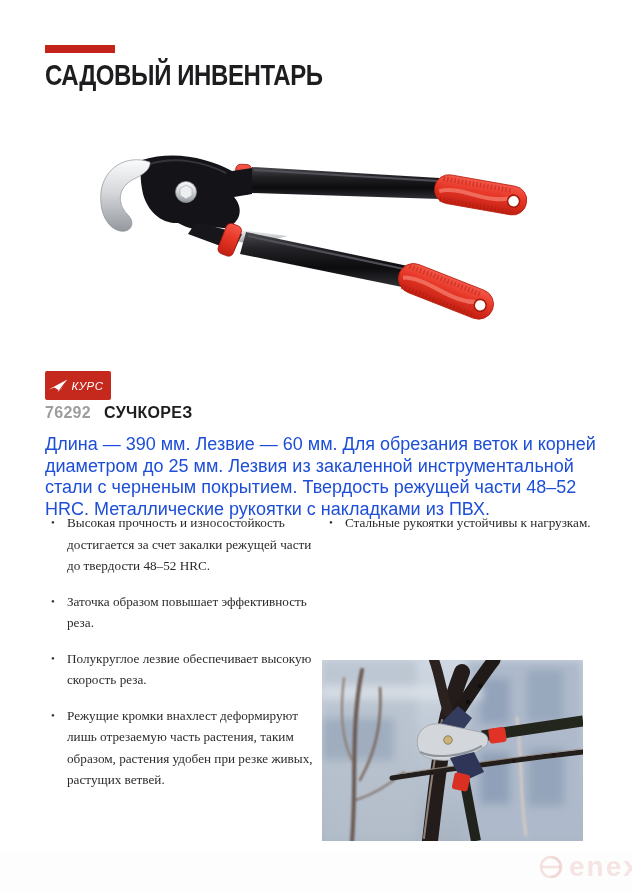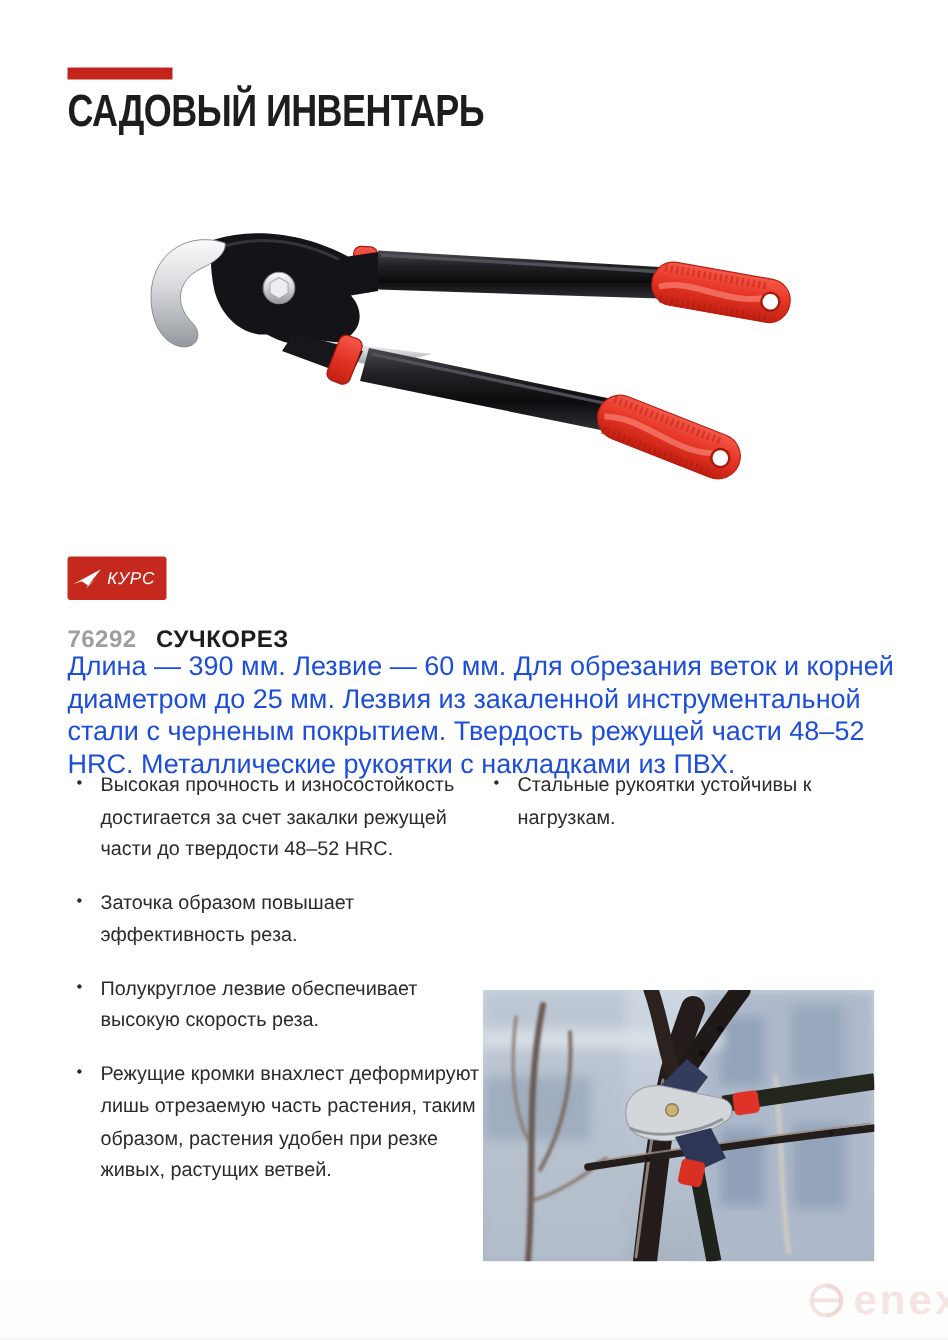--- a/index.html
+++ b/index.html
@@ -23,34 +23,34 @@
   .brand-logo {
     position:absolute; left:45px; top:371px; width:66px; height:29px;
     background:#c5281c; border-radius:2px;
     display:flex; align-items:center; justify-content:center; gap:3px;
   }
   .brand-logo .plane { width:20px; height:18px; margin-left:-2px; }
   .brand-logo .brand-text {
     color:#fff; font-weight:normal; font-style:italic;
     font-size:11.5px; letter-spacing:0.5px; padding-right:2px;
   }
-  .sku-row { position:absolute; left:45px; top:418px; font-size:16px; font-weight:bold; letter-spacing:0.3px; }
+  .sku-row { position:absolute; left:45px; top:404px; font-size:16px; font-weight:bold; letter-spacing:0.3px; }
   .sku-row .sku { color:#9e9e9e; margin-right:13px; }
   .sku-row .product-name { color:#1d1d1f; }
   .description {
     position:absolute; left:45px; top:434px; width:565px;
     font-size:18px; line-height:21.5px; color:#1d4ed8;
   }
   .features { position:absolute; left:0; top:512px; width:632px; }
   ul.feature-col { position:absolute; top:0; list-style:none; }
   ul.feature-col.left  { left:45px;  width:276px; }
   ul.feature-col.right { left:323px; width:274px; }
   ul.feature-col li {
     position:relative; padding-left:22px; margin-bottom:14px;
-    font-size:13.2px; line-height:21.5px; color:#2b2b2b;
+    font-size:13.2px; line-height:21.5px; color:#2b2b2b;font-family:Liberation Serif, serif;
   }
   ul.feature-col li::before {
     content:"•"; position:absolute; left:6px; top:0;
     font-size:11px; color:#2b2b2b;
   }
   .usage-photo {
     position:absolute; left:322px; top:660px; width:261px; height:181px;
     overflow:hidden;
   }
   .footer-band { position:absolute; left:0; bottom:0; width:632px; height:41px; background:#fdfdfd; }

